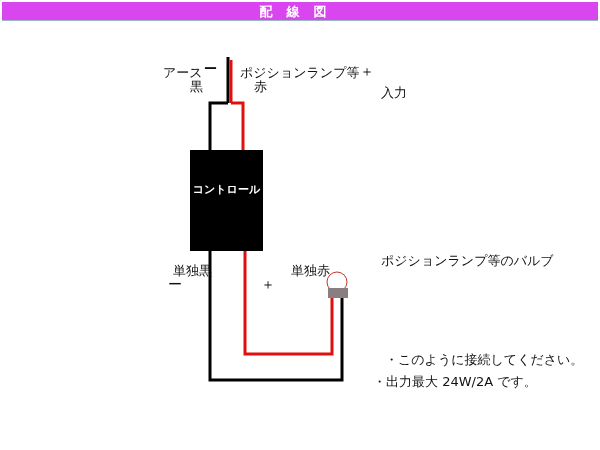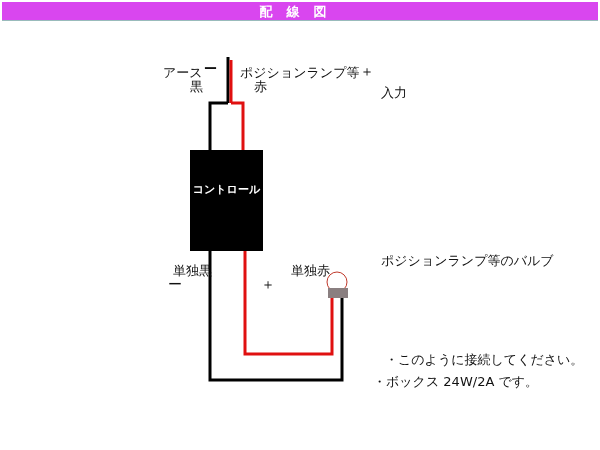--- a/index.html
+++ b/index.html
@@ -49,13 +49,13 @@
 </div>
 
 <span class="lbl" style="left:157px;top:262px;margin-left:16px;">単独黒</span>
 <span class="lbl" style="left:168px;top:276px;font-size:14px;">ー</span>
 <span class="lbl" style="left:259px;top:262px;margin-left:32px;">単独赤</span>
 <span class="lbl" style="left:261px;top:276px;font-size:14px;">＋</span>
 
 <span class="lbl" style="left:333px;top:252px;margin-left:48px;">ポジションランプ等のバルブ</span>
 
 <span class="lbl" style="left:373px;top:351px;margin-left:12px;">・このように接続してください。</span>
-<span class="lbl" style="left:373px;top:373px;">・ボックス 24W/2A です。</span>
+<span class="lbl" style="left:373px;top:373px;">・出力最大 24W/2A です。</span>
 
 </body></html>

